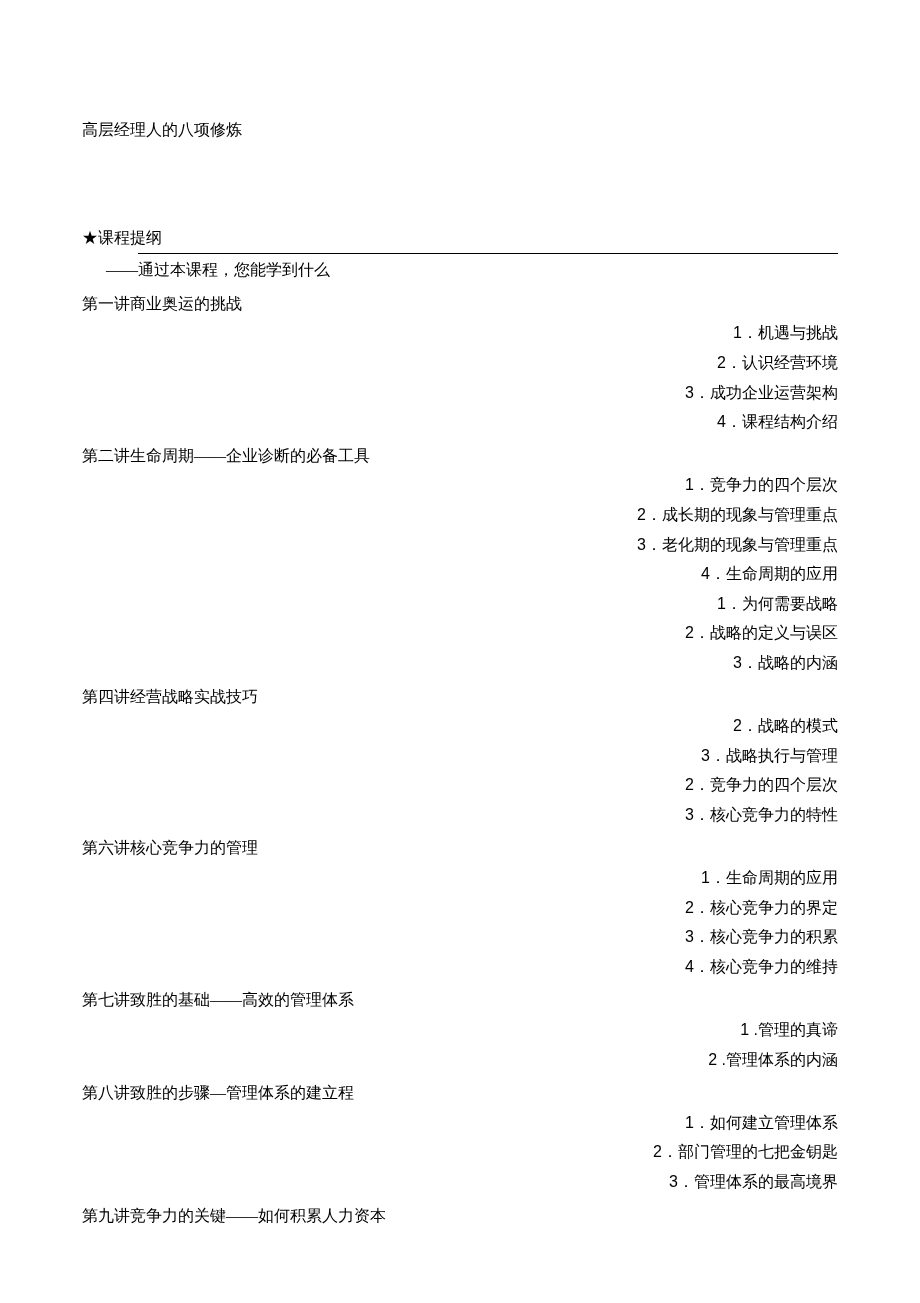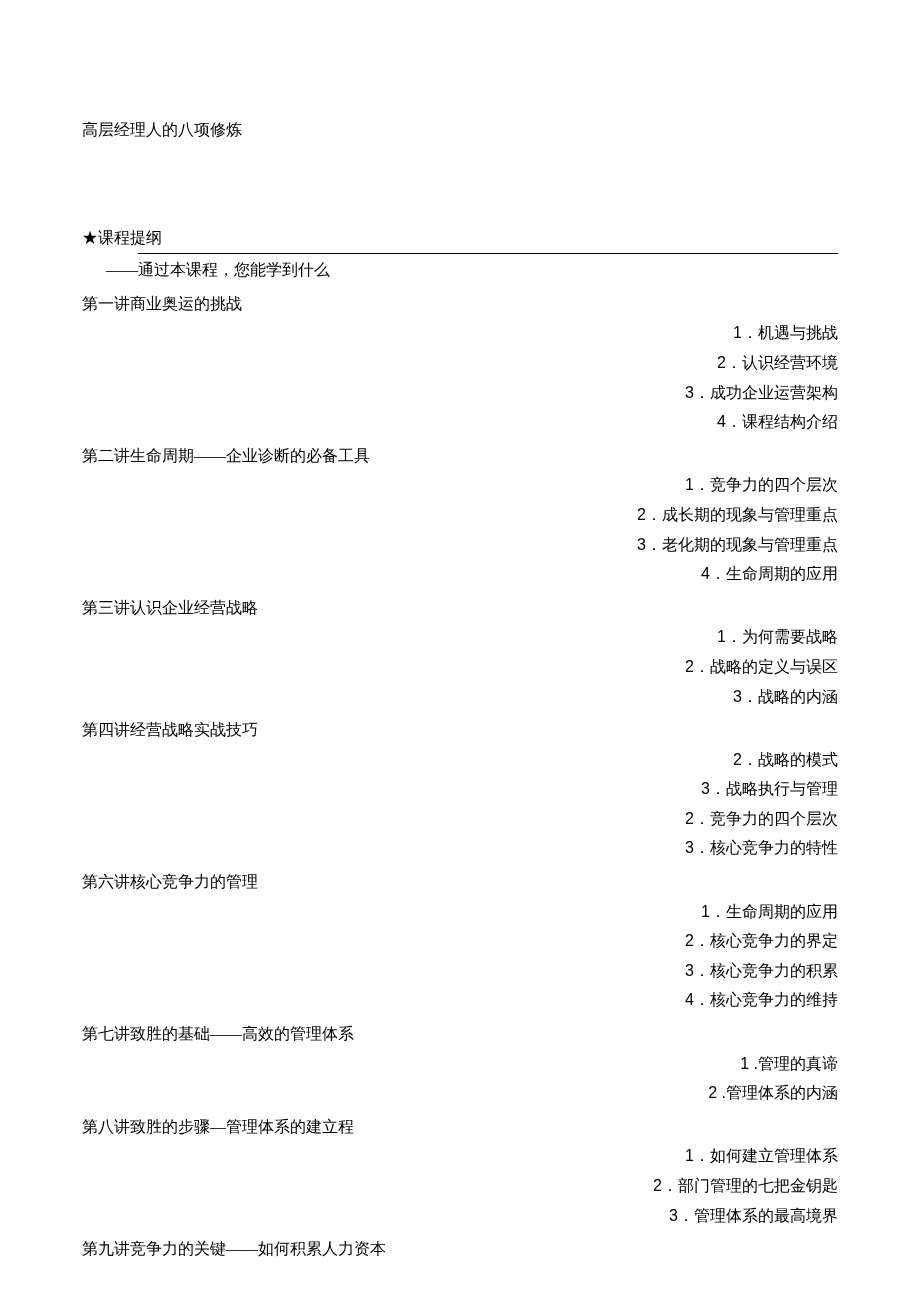--- a/index.html
+++ b/index.html
@@ -56,21 +56,20 @@
     <div class="section-title">第一讲商业奥运的挑战</div>
     <div class="item"><span class="num">1．</span><span>机遇与挑战</span></div>
     <div class="item"><span class="num">2．</span><span>认识经营环境</span></div>
     <div class="item"><span class="num">3．</span><span>成功企业运营架构</span></div>
     <div class="item"><span class="num">4．</span><span>课程结构介绍</span></div>
     <div class="section-title">第二讲生命周期——企业诊断的必备工具</div>
     <div class="item"><span class="num">1．</span><span>竞争力的四个层次</span></div>
     <div class="item"><span class="num">2．</span><span>成长期的现象与管理重点</span></div>
     <div class="item"><span class="num">3．</span><span>老化期的现象与管理重点</span></div>
     <div class="item"><span class="num">4．</span><span>生命周期的应用</span></div>
-    <div class="section-title">第三讲认识企业经营战略</div>
     <div class="item"><span class="num">1．</span><span>为何需要战略</span></div>
     <div class="item"><span class="num">2．</span><span>战略的定义与误区</span></div>
     <div class="item"><span class="num">3．</span><span>战略的内涵</span></div>
     <div class="section-title">第四讲经营战略实战技巧</div>
     <div class="item"><span class="num">2．</span><span>战略的模式</span></div>
     <div class="item"><span class="num">3．</span><span>战略执行与管理</span></div>
     <div class="item"><span class="num">2．</span><span>竞争力的四个层次</span></div>
     <div class="item"><span class="num">3．</span><span>核心竞争力的特性</span></div>
     <div class="section-title">第六讲核心竞争力的管理</div>
     <div class="item"><span class="num">1．</span><span>生命周期的应用</span></div>

